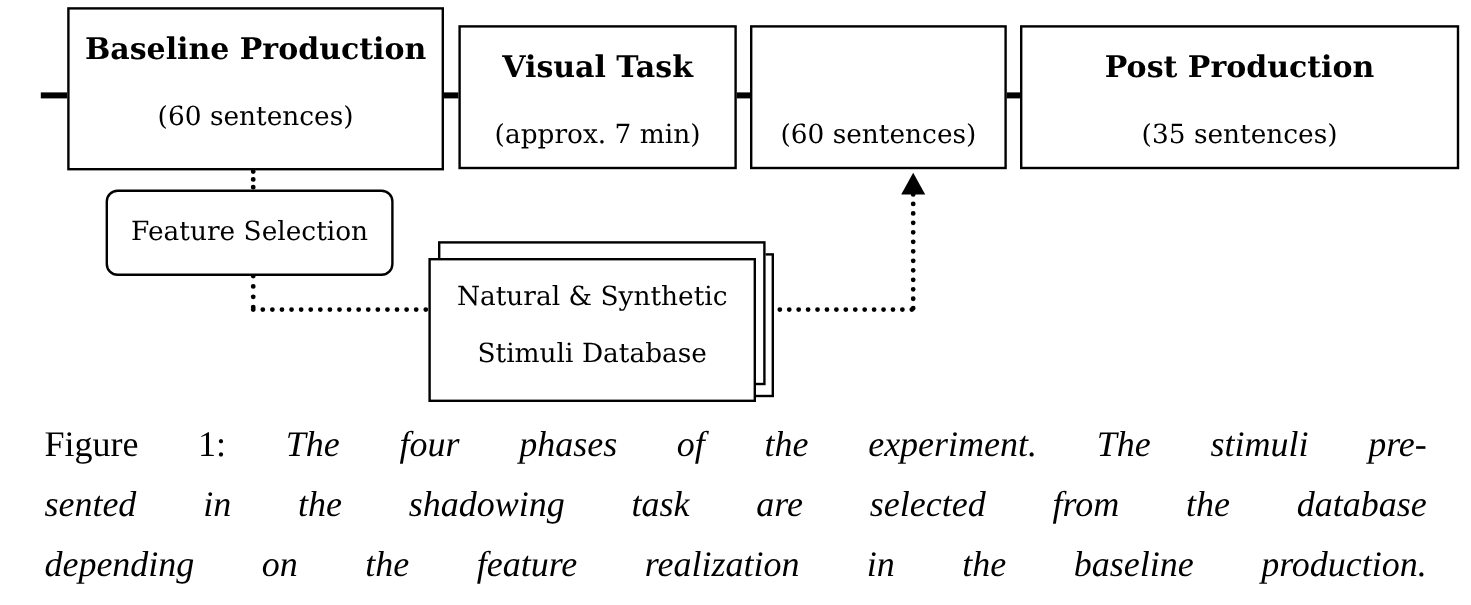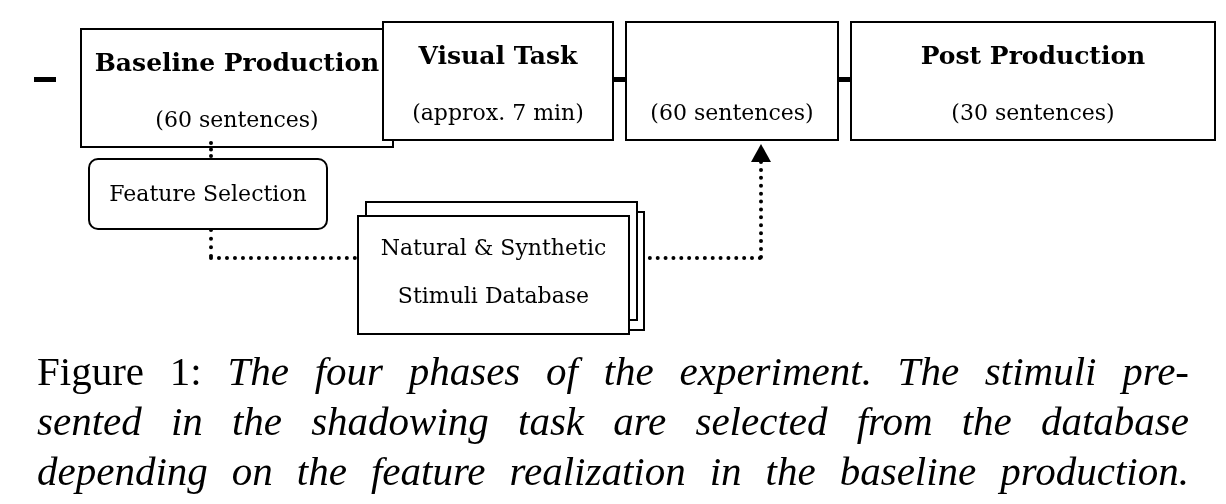--- a/index.html
+++ b/index.html
@@ -10,50 +10,50 @@
     .phase .sub { font-size: 22px; position: absolute; left: 0; right: 0; top: 77px; white-space: nowrap; }
     .line-h { position: absolute; height: 5px; background: #000; }
     .dot-v { position: absolute; width: 0; border-left: 4px dotted #000; }
     .dot-h { position: absolute; height: 0; border-top: 4px dotted #000; }
     .arrow-right { position: absolute; width: 0; height: 0; border-top: 14px solid transparent; border-bottom: 14px solid transparent; border-left: 26px solid #000; }
     .arrow-up { position: absolute; width: 0; height: 0; border-left: 10px solid transparent; border-right: 10px solid transparent; border-bottom: 18px solid #000; }
     .feature-box { font-size: 22px; line-height: 68px; white-space: nowrap; }
     .db-box { font-size: 22px; white-space: nowrap; }
     .db-box .l1 { position: absolute; left: 0; right: 0; top: 18px; }
     .db-box .l2 { position: absolute; left: 0; right: 0; top: 66px; }
-    #caption { position: absolute; left: 37px; top: 346px; width: 1152px; font-family: "Liberation Serif", serif; font-size: 41px; line-height: 50px; text-align: justify; text-align-last: justify; }
+    #caption { position: absolute; left: 37px; top: 346px; width: 1152px; font-family: "Liberation Serif", serif; font-size: 30px; line-height: 50px; text-align: justify; text-align-last: justify; }
     #caption .cap-line { display: block; text-align: justify; text-align-last: justify; white-space: nowrap; }
     #caption .cap-italic { font-style: italic; }
   </style>
 </head>
 <body>
 
 <div id="diagram">
 
   <div class="line-h" style="left:34px; top:77px; width:22px;"></div>
   <div class="line-h" style="left:368px; top:77px; width:16px;"></div>
   <div class="line-h" style="left:612px; top:77px; width:16px;"></div>
   <div class="line-h" style="left:836px; top:77px; width:16px;"></div>
   <div class="line-h" style="left:1158px; top:77px; width:30px;"></div>
   <div class="arrow-right" style="left:1184px; top:66px;"></div>
 
-  <div class="box phase" style="left:56px; top:28px; width:314px; height:120px;margin-left:24px;">
+  <div class="box phase" style="left:56px; top:6px; width:314px; height:136px;">
     <div class="title">Baseline Production</div>
     <div class="sub">(60 sentences)</div>
   </div>
   <div class="box phase" style="left:382px; top:21px; width:232px; height:120px;padding-left:14px;">
     <div class="title">Visual Task</div>
     <div class="sub">(approx. 7 min)</div>
   </div>
   <div class="box phase" style="left:625px; top:21px; width:214px; height:120px;">
     <div class="sub">(60 sentences)</div>
   </div>
   <div class="box phase" style="left:850px; top:21px; width:366px; height:120px;">
     <div class="title">Post Production</div>
-    <div class="sub">(30 sentences)</div>
+    <div class="sub">(35 sentences)</div>
   </div>
 
   <div class="dot-v" style="left:209px; top:141px; height:17px;"></div>
   <div class="dot-v" style="left:209px; top:228px; height:30px;"></div>
   <div class="dot-h" style="left:209px; top:256px; width:156px;"></div>
   <div class="dot-h" style="left:640px; top:256px; width:122px;"></div>
   <div class="dot-v" style="left:759px; top:160px; height:99px;"></div>
   <div class="arrow-up" style="left:751px; top:144px;"></div>
 
   <div class="box feature-box" style="left:88px; top:158px; width:240px; height:72px;border-radius:10px;">

